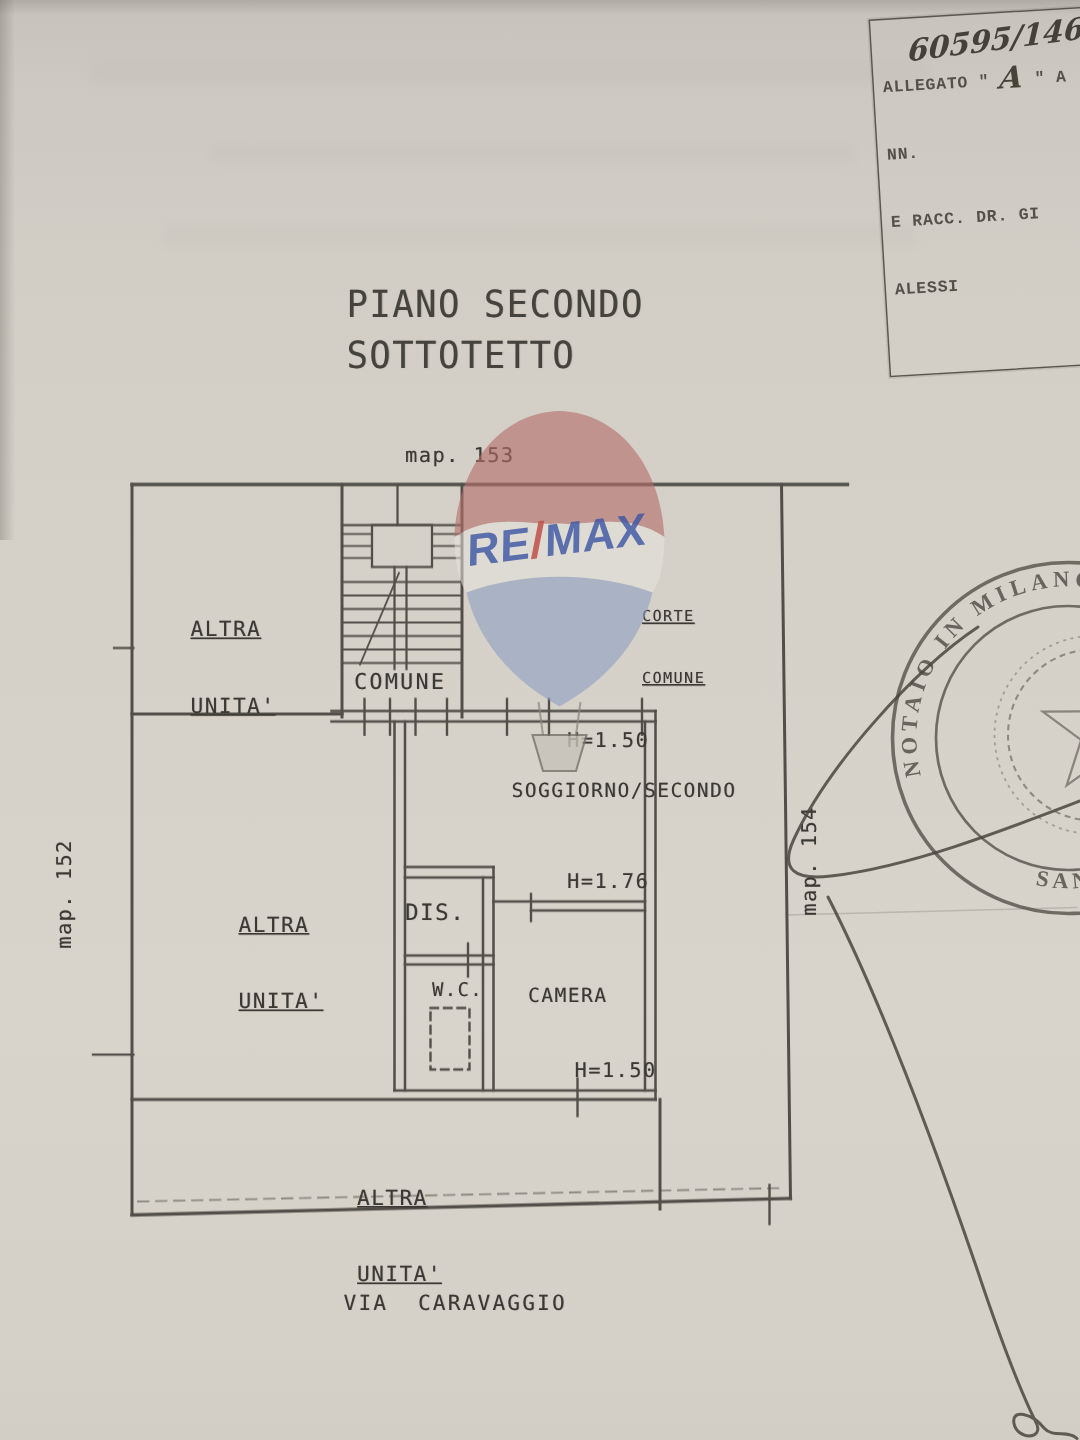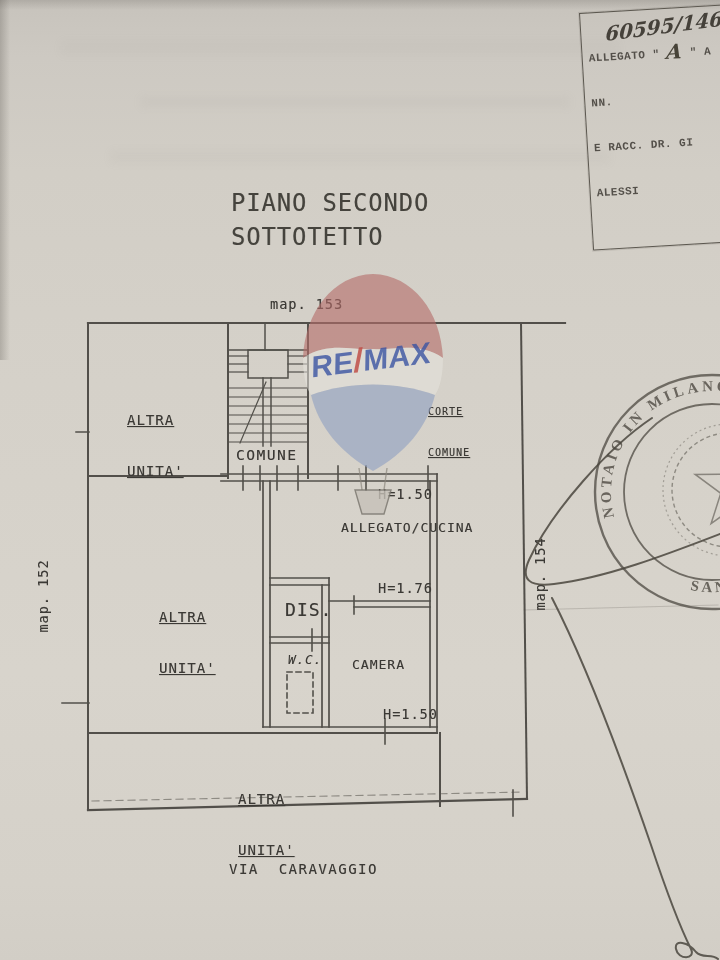--- a/index.html
+++ b/index.html
@@ -147,27 +147,27 @@
 
   <div class="pl" style="left:127px;top:379px;font-size:14px;">
     <span class="ln">ALTRA</span>
     <span class="ln">UNITA'</span>
   </div>
   <div class="pl" style="left:236px;top:447px;font-size:14.5px;letter-spacing:1.5px;">COMUNE</div>
   <div class="pl" style="left:428px;top:380px;font-size:10px;">
     <span class="ln">CORTE</span>
     <span class="ln">COMUNE</span>
   </div>
-  <div class="pl" style="left:341px;top:520px;font-size:13px;">ALLEGATO/CUCINA</div>
+  <div class="pl" style="left:341px;top:520px;font-size:13px;">SOGGIORNO/SECONDO</div>
   <div class="pl" style="left:159px;top:576px;font-size:14px;">
     <span class="ln">ALTRA</span>
     <span class="ln">UNITA'</span>
   </div>
-  <div class="pl" style="left:285px;top:599px;font-size:18px;">DIS.</div>
-  <div class="pl" style="left:288px;top:652px;font-size:12.5px;font-style:italic;">W.C.</div>
+  <div class="pl" style="left:270px;top:599px;font-size:15px;">DIS.</div>
+  <div class="pl" style="left:288px;top:652px;font-size:12.5px;">W.C.</div>
   <div class="pl" style="left:352px;top:657px;font-size:13px;">CAMERA</div>
   <div class="pl" style="left:238px;top:758px;font-size:14px;">
     <span class="ln">ALTRA</span>
     <span class="ln">UNITA'</span>
   </div>
 
   <div class="pl" style="left:378px;top:486px;">H=1.50</div>
   <div class="pl" style="left:378px;top:580px;">H=1.76</div>
   <div class="pl" style="left:383px;top:706px;">H=1.50</div>
 

